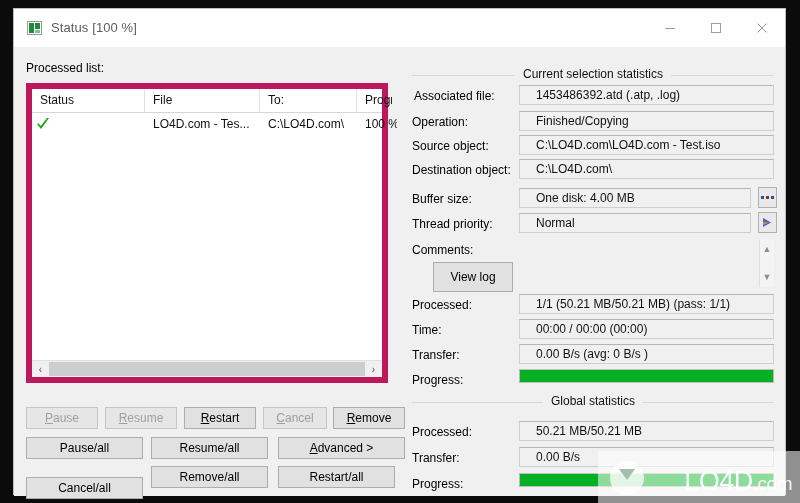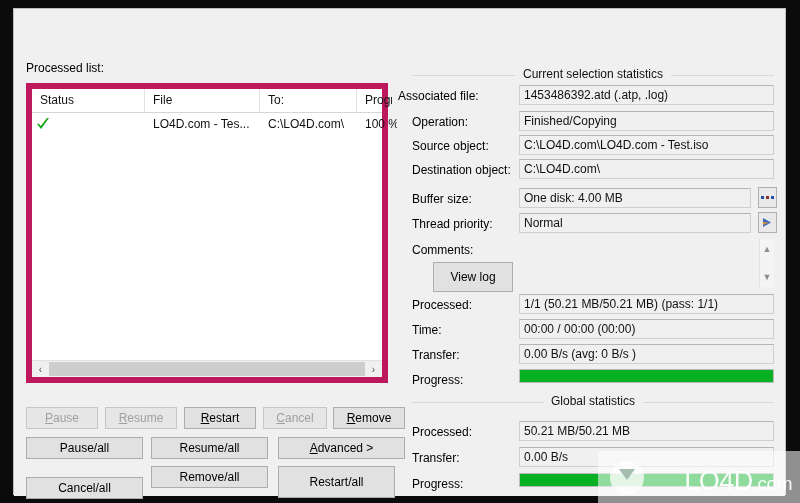--- a/index.html
+++ b/index.html
@@ -104,21 +104,21 @@
     position:absolute;left:0;top:0;width:100%;height:1px;background:#d8d8d8;
   }
   .group-title{
     position:absolute;top:-8px;left:50%;transform:translateX(-50%);
     background:#f0f0f0;padding:0 8px;font-size:12px;color:#111;white-space:nowrap;
   }
   .field{
     position:absolute;box-sizing:border-box;
     background:#f0f0f0;border:1px solid #cfcfcf;border-top-color:#b5b5b5;
     font-size:12px;color:#111;line-height:18px;
-    padding:0 4px;overflow:hidden;white-space:nowrap;
+    padding:0 16px;overflow:hidden;white-space:nowrap;
   }
   .field.ta{white-space:normal;line-height:15px;padding-top:2px;}
   .sidebtn{
     position:absolute;box-sizing:border-box;
     background:#e9e9e9;border:1px solid #b0b0b0;
     display:flex;align-items:center;justify-content:center;
   }
   .vscroll{
     position:absolute;box-sizing:border-box;width:15px;
     background:#f4f4f4;border-left:1px solid #e0e0e0;
@@ -159,20 +159,46 @@
     content:"";position:absolute;left:9px;top:8px;
     border-left:8px solid transparent;border-right:8px solid transparent;
     border-top:11px solid rgba(160,185,170,0.95);
   }
 </style>
 </head>
 <body>
 
 <div class="window">
 
+  <div class="titlebar">
+    <div class="title-icon">
+      <i class="a"></i>
+        <i class="b"></i>
+        <i class="c"></i>
+    </div>
+    <div class="title-text">Status [100 %]</div>
+    <div class="wbtns">
+      <div class="wbtn">
+        <svg width="12" height="12" viewBox="0 0 12 12">
+          <line class="stroke" x1="1" y1="6.5" x2="11" y2="6.5"></line>
+        </svg>
+      </div>
+      <div class="wbtn">
+        <svg width="12" height="12" viewBox="0 0 12 12">
+          <rect class="stroke" x="1.5" y="1.5" width="9" height="9"></rect>
+        </svg>
+      </div>
+      <div class="wbtn">
+        <svg width="12" height="12" viewBox="0 0 12 12">
+          <line class="stroke" x1="1.5" y1="1.5" x2="10.5" y2="10.5"></line>
+          <line class="stroke" x1="10.5" y1="1.5" x2="1.5" y2="10.5"></line>
+        </svg>
+      </div>
+    </div>
+  </div>
 
   <div class="client">
 
     <div class="lbl oplist-label">Processed list:</div>
 
     <div class="listbox">
       <div class="lheader">
         <div class="lhcell" style="left:0;width:113px;">Status</div>
         <div class="lhcell" style="left:113px;width:115px;">File</div>
         <div class="lhcell" style="left:228px;width:97px;">To:</div>
@@ -212,28 +238,28 @@
       </button>
 
     <button class="btn" style="left:12px;top:390px;width:117px;height:22px;">Pause/all</button>
     <button class="btn" style="left:137px;top:390px;width:117px;height:22px;">Resume/all</button>
     <button class="btn" style="left:264px;top:390px;width:127px;height:22px;">
         <span><u>A</u>dvanced &gt;</span>
       </button>
 
     <button class="btn" style="left:12px;top:430px;width:117px;height:22px;">Cancel/all</button>
     <button class="btn" style="left:137px;top:419px;width:117px;height:22px;">Remove/all</button>
-    <button class="btn" style="left:264px;top:419px;width:117px;height:32px;">Restart/all</button>
+    <button class="btn" style="left:264px;top:419px;width:117px;height:22px;">Restart/all</button>
 
     <div class="group" style="left:398px;top:28px;width:362px;height:1px;">
       <div class="group-line"></div>
       <div class="group-title">Current selection statistics</div>
     </div>
 
-    <div class="lbl" style="left:384px;top:42px;">Associated file:</div>
+    <div class="lbl" style="left:400px;top:42px;">Associated file:</div>
     <div class="field" style="left:505px;top:38px;width:255px;height:20px;">1453486392.atd (.atp, .log)</div>
 
     <div class="lbl" style="left:398px;top:68px;">Operation:</div>
     <div class="field" style="left:505px;top:64px;width:255px;height:20px;">Finished/Copying</div>
 
     <div class="lbl" style="left:398px;top:92px;">Source object:</div>
     <div class="field" style="left:505px;top:88px;width:255px;height:20px;">C:\LO4D.com\LO4D.com - Test.iso</div>
 
     <div class="lbl" style="left:398px;top:116px;">Destination object:</div>
     <div class="field" style="left:505px;top:112px;width:255px;height:20px;">C:\LO4D.com\</div>

